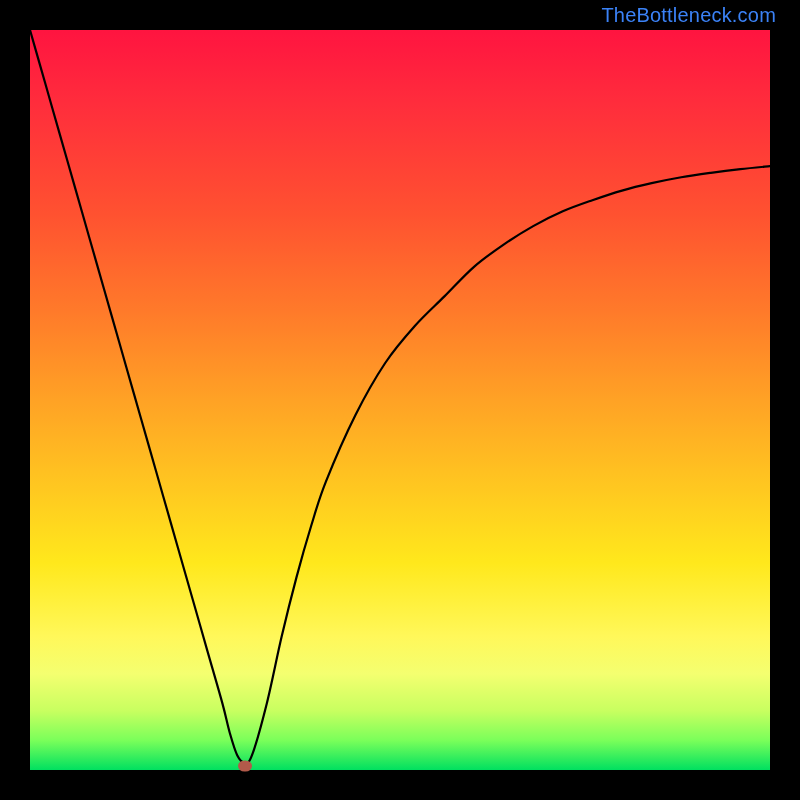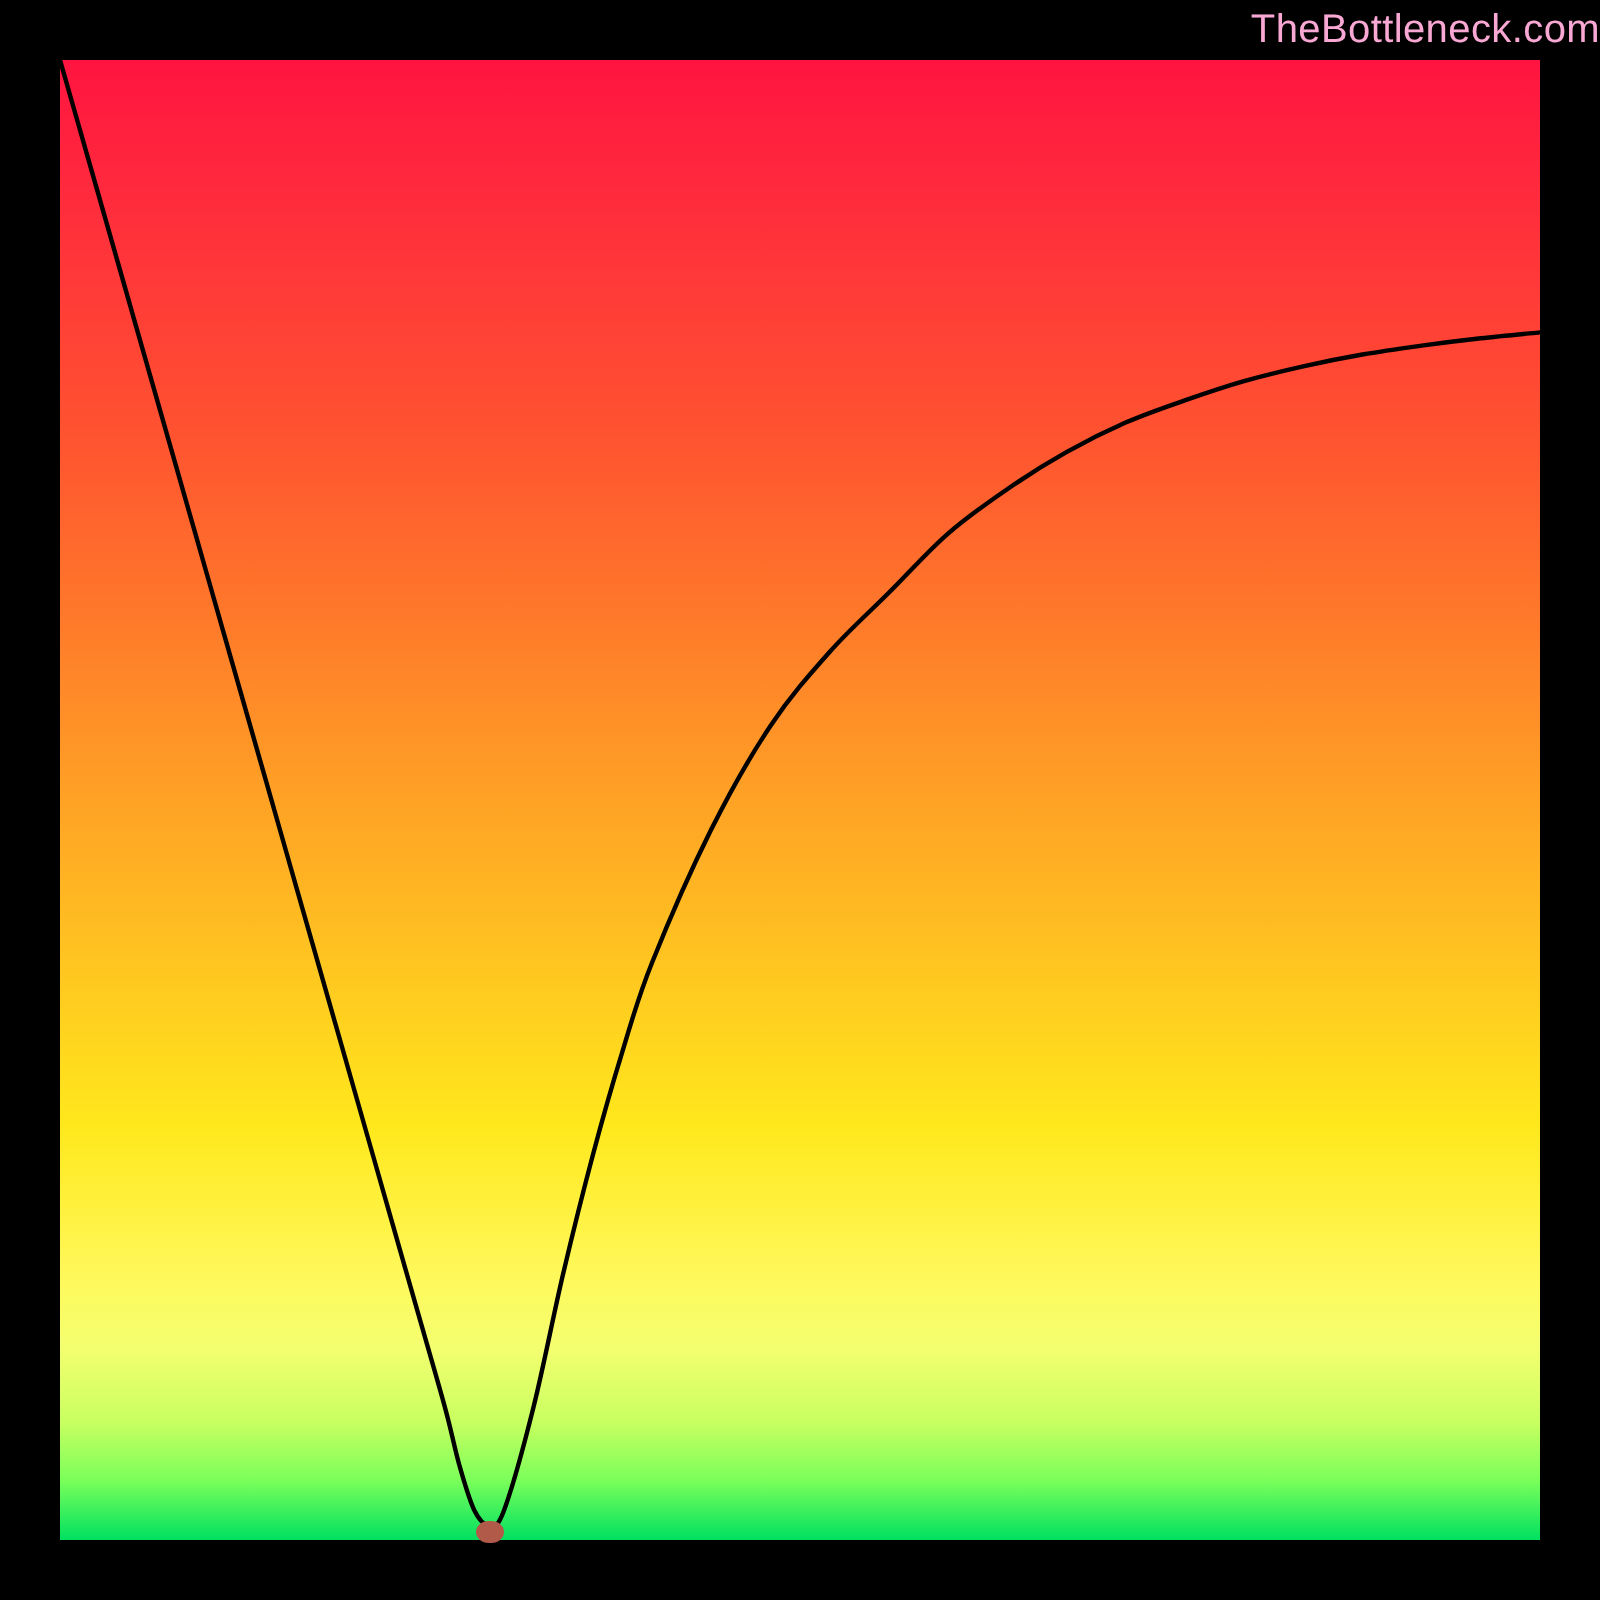--- a/index.html
+++ b/index.html
@@ -38,22 +38,22 @@
       #fff85a 82%,
       #f4ff70 87%,
       #c8ff60 92%,
       #7aff5a 96%,
       #00e060 100%
     );
   }
   .watermark {
     position: absolute;
     top: 4px;
-    right: 0;
-    color: #f9a8d4;
+    right: 24px;
+    color: #3b82f6;
     font-size: 20px;
     font-weight: 500;
     letter-spacing: 0.2px;
     user-select: none;
   }
   svg.curve {
     position: absolute;
     left: 0;
     top: 0;
     width: 740px;

